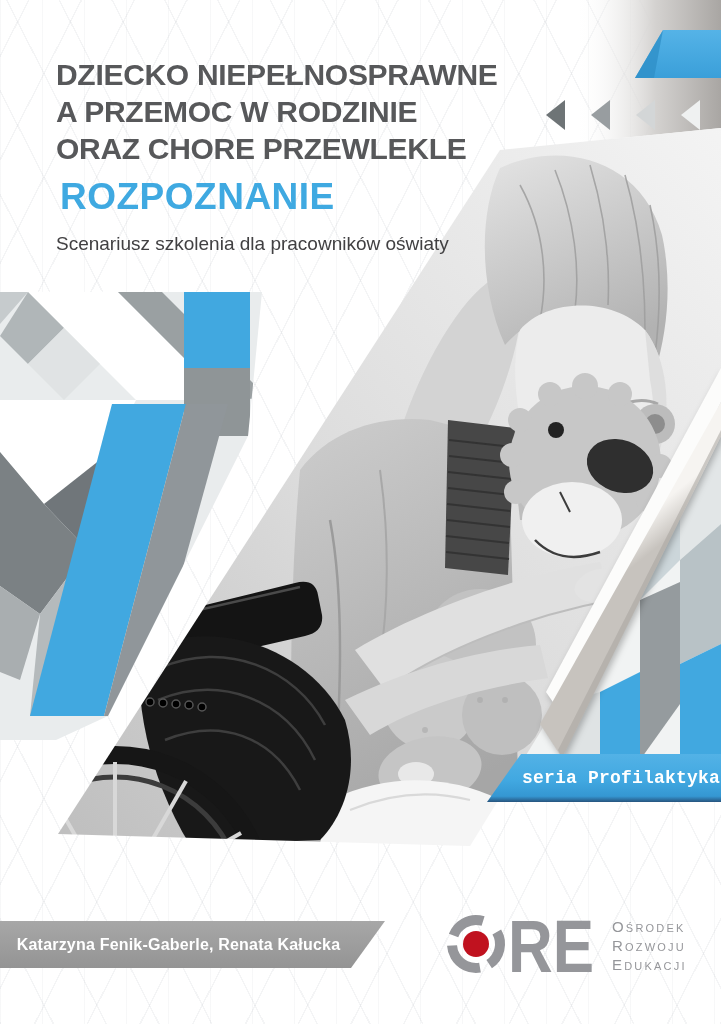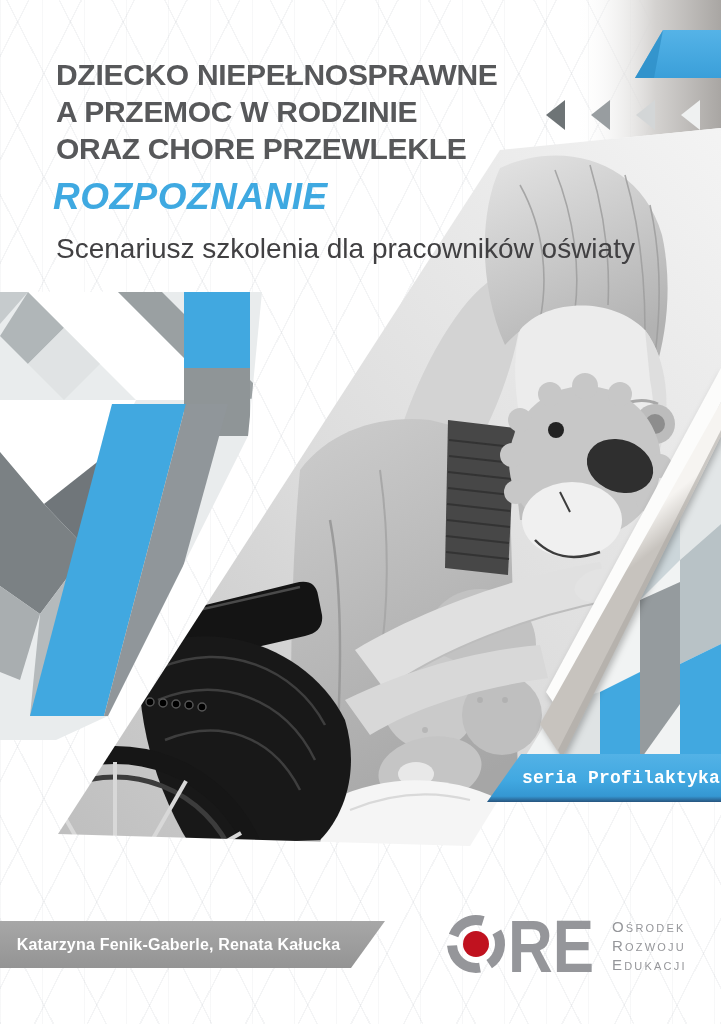--- a/index.html
+++ b/index.html
@@ -8,23 +8,23 @@
     font-family:"Liberation Sans","DejaVu Sans",sans-serif;
     background:
       repeating-linear-gradient(63deg, rgba(100,110,125,.07) 0 1.4px, transparent 1.4px 47px),
       repeating-linear-gradient(-63deg, rgba(100,110,125,.07) 0 1.4px, transparent 1.4px 47px),
       repeating-linear-gradient(90deg, rgba(100,110,125,.05) 0 1.4px, transparent 1.4px 42px),
       #ffffff;
   }
   .art{position:absolute;left:0;top:0;width:721px;height:1024px;}
   .title-block{position:absolute;left:56px;top:56px;color:#57585a;font-weight:bold;
     font-size:30px;line-height:37px;letter-spacing:-0.3px;white-space:nowrap;}
-  .highlight{position:absolute;left:53px;top:176px;color:#3fa9e1;font-weight:bold;
-    font-size:37px;letter-spacing:0.5px;white-space:nowrap;font-style:italic;}
-  .tagline{position:absolute;left:56px;top:233px;color:#414042;font-size:28px;white-space:nowrap;}
+  .highlight{position:absolute;left:60px;top:176px;color:#3fa9e1;font-weight:bold;
+    font-size:37px;letter-spacing:0.5px;white-space:nowrap;}
+  .tagline{position:absolute;left:56px;top:233px;color:#414042;font-size:19px;white-space:nowrap;}
   .ribbon{position:absolute;left:487px;top:754px;width:234px;height:48px;
     clip-path:polygon(34px 0,100% 0,100% 100%,0 100%);
     background:linear-gradient(180deg,#53b2e6 0%,#41a8e1 55%,#3597d2 88%,#27547e 100%);
     display:flex;align-items:center;justify-content:center;padding-left:34px;box-sizing:border-box;}
   .ribbon span{color:#ffffff;font-weight:bold;font-size:18px;letter-spacing:0.2px;font-family:Liberation Mono, monospace;}
   .authors-bar{position:absolute;left:0;top:921px;width:385px;height:47px;
     clip-path:polygon(0 0,100% 0,calc(100% - 34px) 100%,0 100%);
     background:linear-gradient(180deg,#a7a7a7,#949494);
     display:flex;align-items:center;justify-content:center;padding-right:28px;box-sizing:border-box;}
   .authors-bar span{color:#ffffff;font-weight:bold;font-size:16px;letter-spacing:0.2px;white-space:nowrap;}

